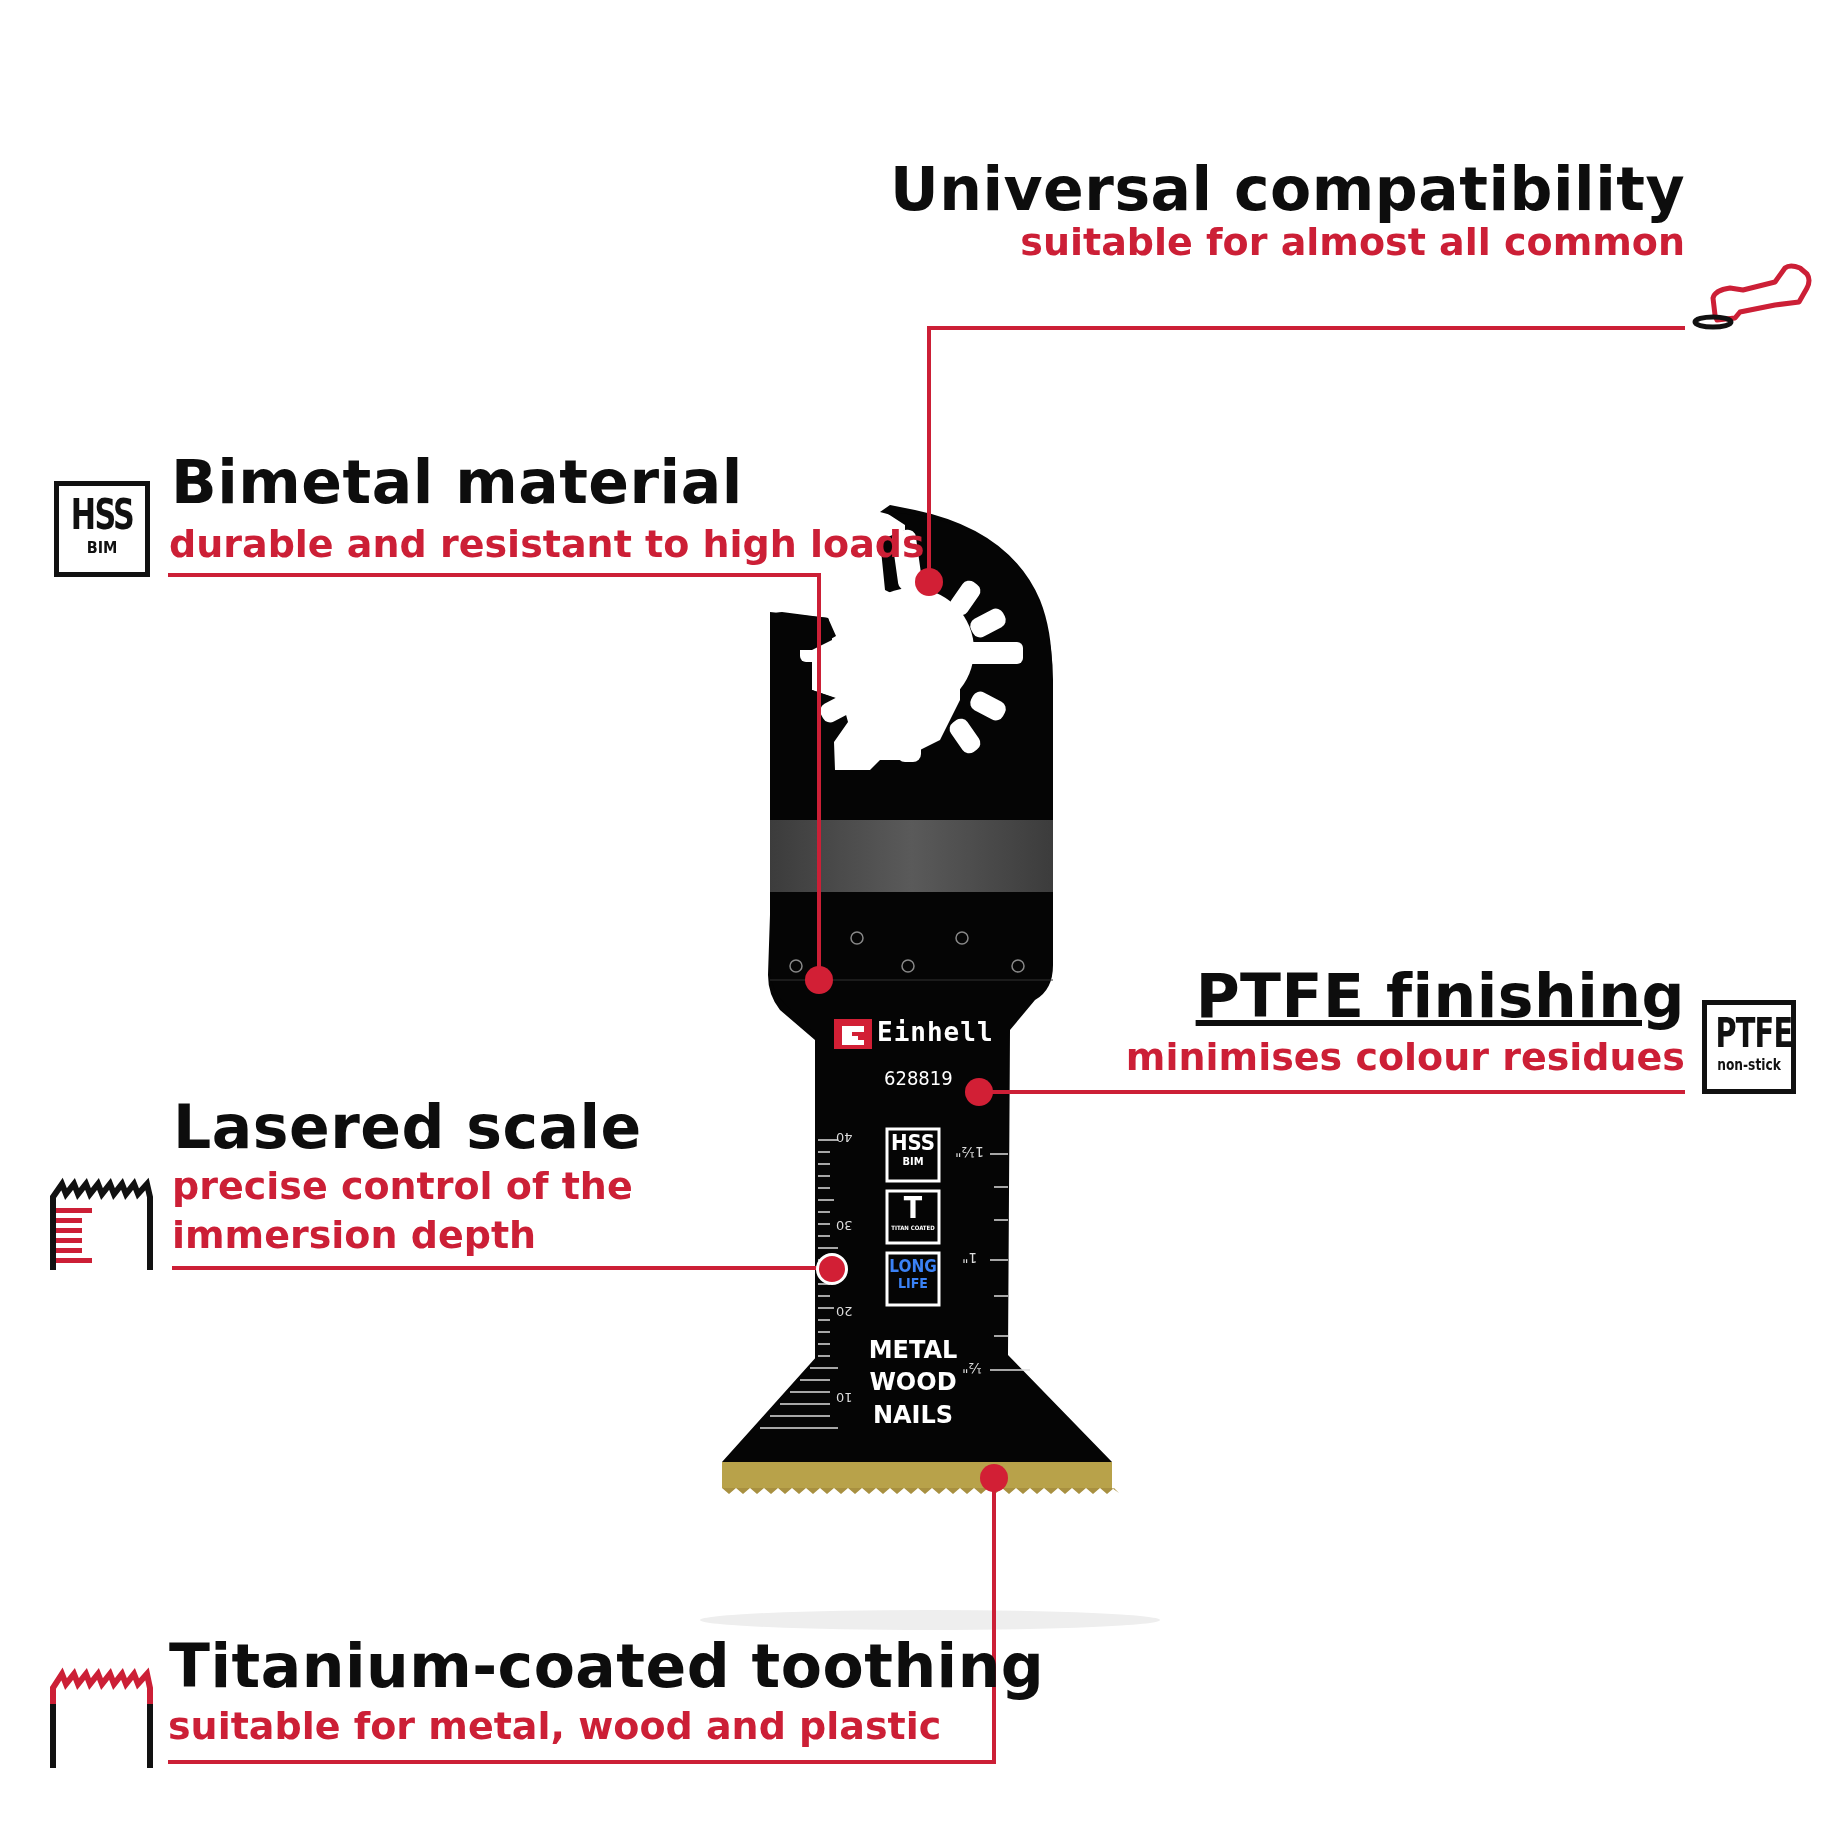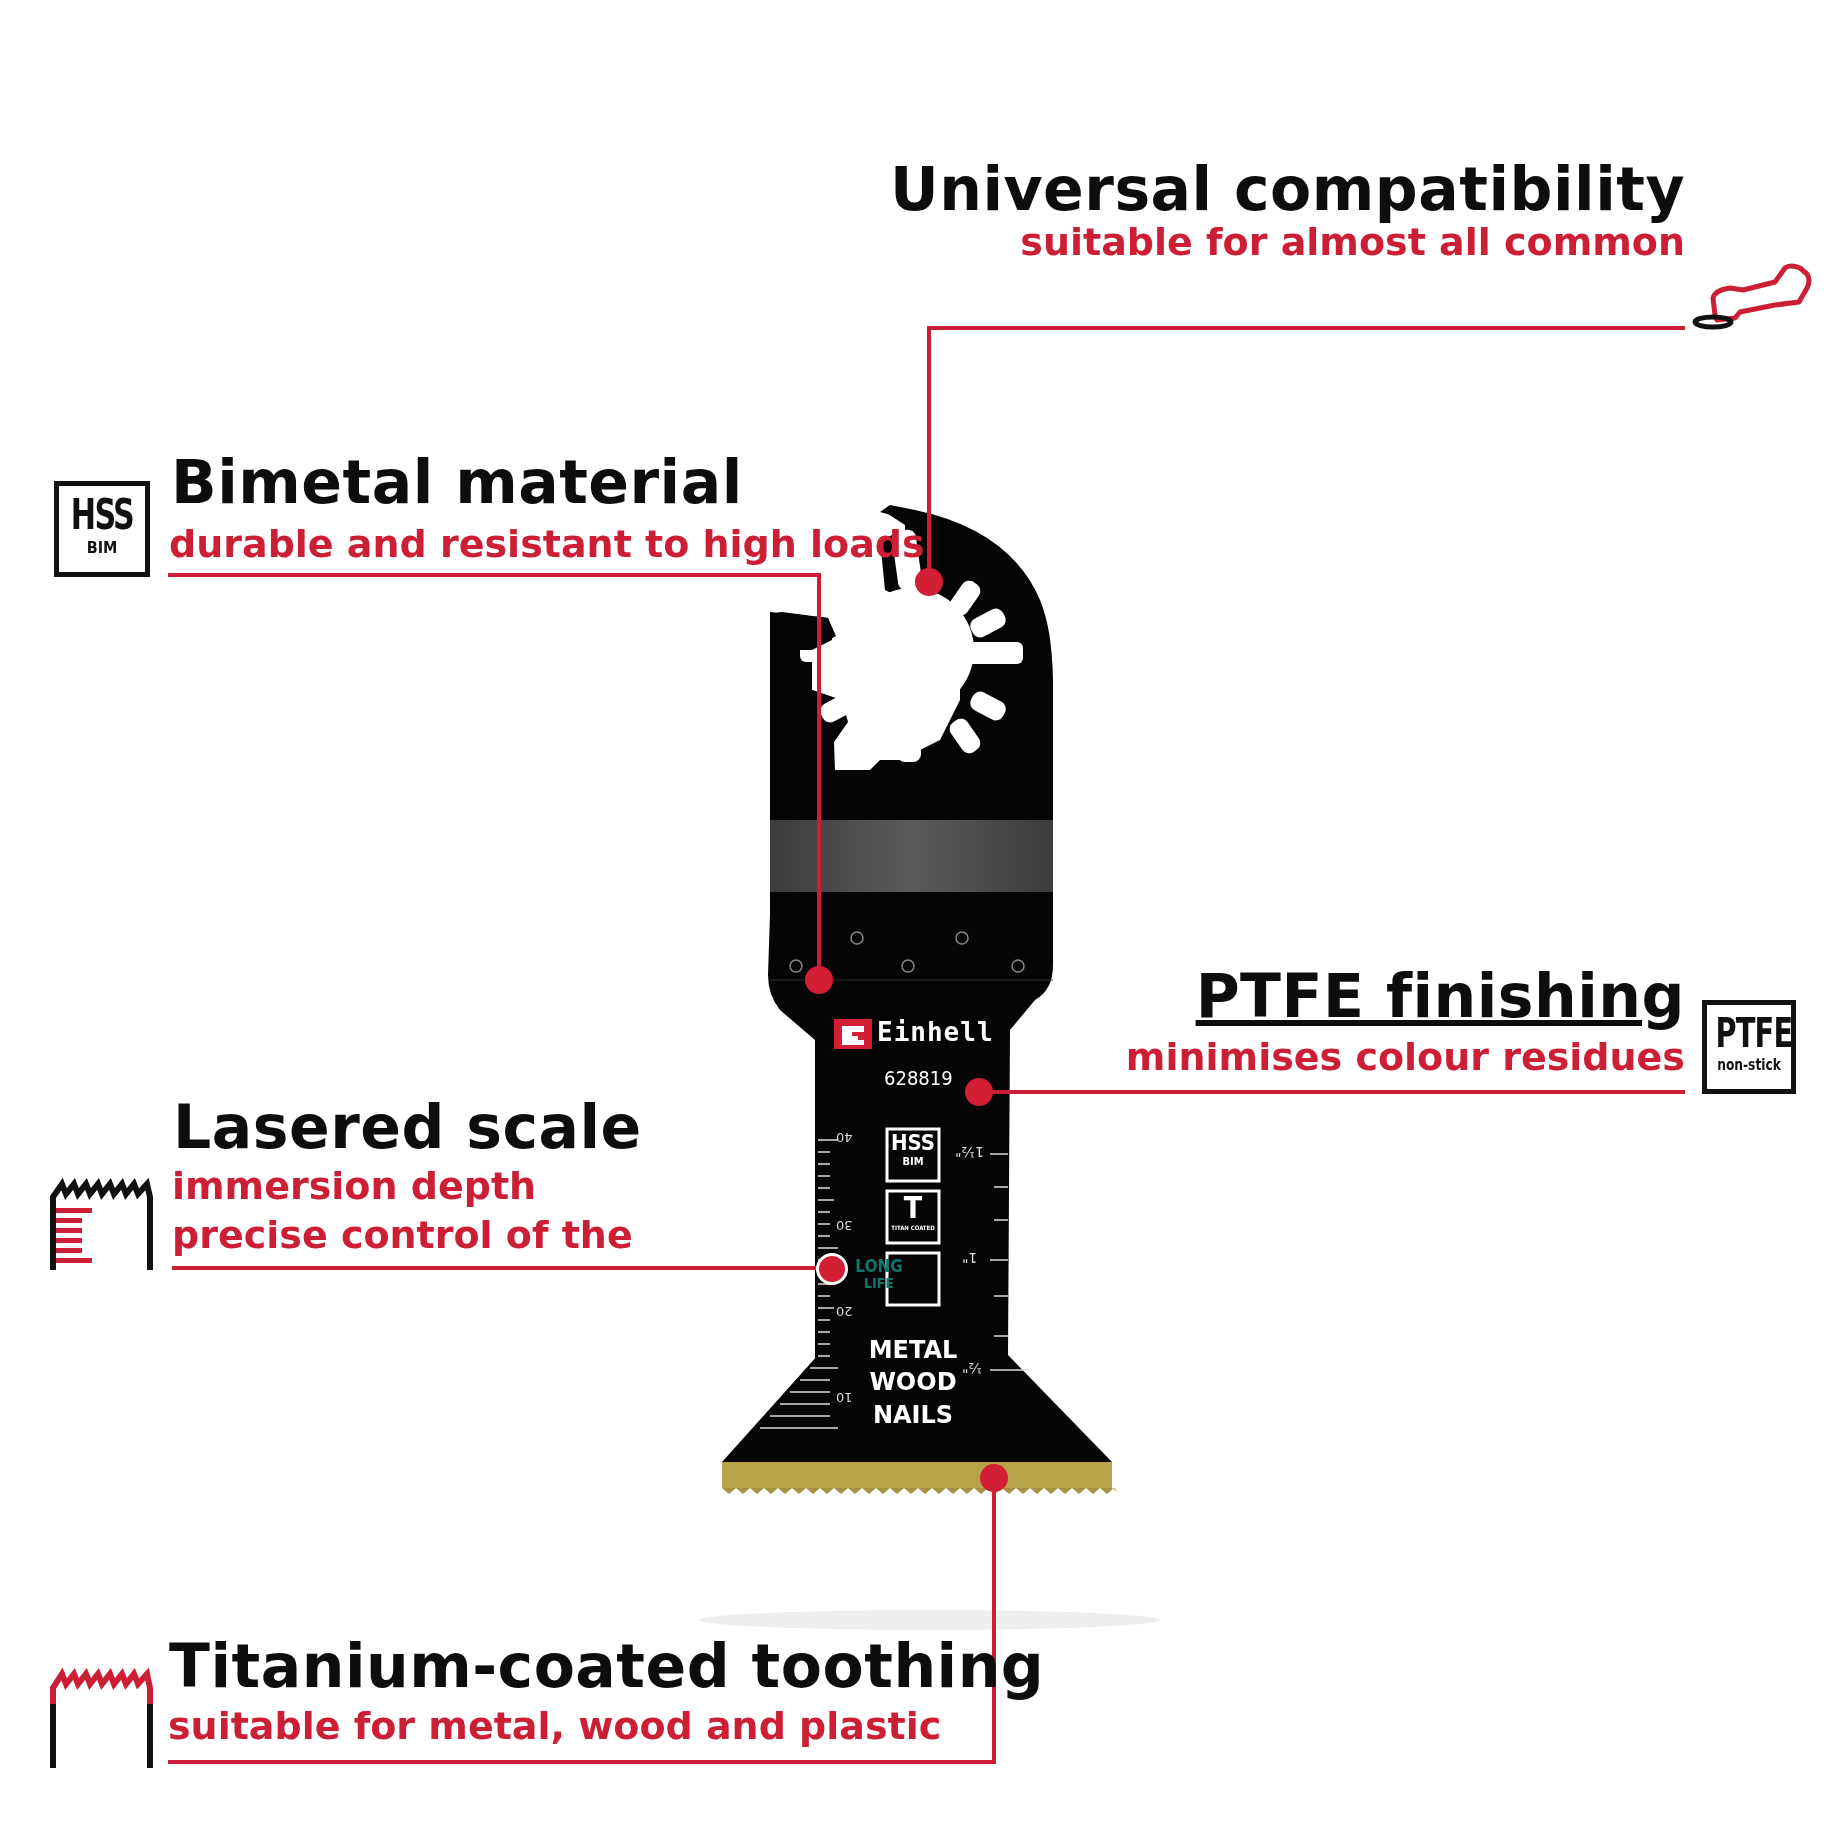--- a/index.html
+++ b/index.html
@@ -126,21 +126,21 @@
 </div>
 
 <div style="position:absolute;left:887px;top:1132px;width:52px;text-align:center;color:#fff;line-height:1;">
   <div class="badge-text" style="font-size:22px;">HSS</div>
   <div class="badge-text" style="font-size:11px;margin-top:2px;">BIM</div>
 </div>
 <div style="position:absolute;left:887px;top:1193px;width:52px;text-align:center;color:#fff;line-height:1;">
   <div class="badge-text" style="font-size:30px;">T</div>
   <div class="badge-text" style="font-size:6px;margin-top:2px;">TITAN COATED</div>
 </div>
-<div style="position:absolute;left:853px;top:1258px;width:52px;text-align:center;color:#0f766e;line-height:1.05;">
+<div style="position:absolute;left:887px;top:1258px;width:52px;text-align:center;color:#3b82f6;line-height:1.05;">
   <div class="badge-text" style="font-size:17px;">LONG</div>
   <div class="badge-text" style="font-size:14px;">LIFE</div>
 </div>
 <div style="position:absolute;left:866px;top:1334px;width:94px;text-align:center;color:#fff;font-weight:bold;font-size:24px;line-height:1.35;">
   <div>METAL</div>
   <div>WOOD</div>
   <div>NAILS</div>
 </div>
 
 <div class="line" style="left:929px;top:326px;width:756px;height:4px;"></div>
@@ -190,22 +190,22 @@
   </div>
   <div style="position:absolute;left:1702px;top:1000px;width:84px;height:84px;border:5px solid #111;text-align:center;color:#111;line-height:1;">
     <div class="badge-text" style="font-size:40px;margin-top:8px;transform:scaleX(0.8);letter-spacing:-1px;">PTFE</div>
     <div class="badge-text" style="font-size:16px;margin-top:4px;transform:scaleX(0.85);">non-stick</div>
   </div>
 </div>
 
 <div>
   <div class="title" style="left:173px;top:1097px;">Lasered scale</div>
   <div class="sub" style="left:172px;top:1162px;">
+    <div>precise control of the</div>
     <div>immersion depth</div>
-    <div>precise control of the</div>
   </div>
   <svg style="left:50px;top:1180px;" width="105" height="90" viewBox="0 0 105 90">
     <path d="M 3 90 L 3 17 L 12 4 L 16 14 L 24 4 L 28 14 L 36 4 L 40 14 L 48 4 L 52 14 L 60 4 L 64 14 L 72 4 L 76 14 L 84 4 L 88 14 L 97 4 L 100 17 L 100 90" fill="none" stroke="#111" stroke-width="6" stroke-linejoin="miter"></path>
     <g fill="#cc1f36">
       <rect x="6" y="28" width="36" height="5"></rect>
       <rect x="6" y="38" width="26" height="5"></rect>
       <rect x="6" y="48" width="26" height="5"></rect>
       <rect x="6" y="58" width="26" height="5"></rect>
       <rect x="6" y="68" width="26" height="5"></rect>
       <rect x="6" y="78" width="36" height="5"></rect>

